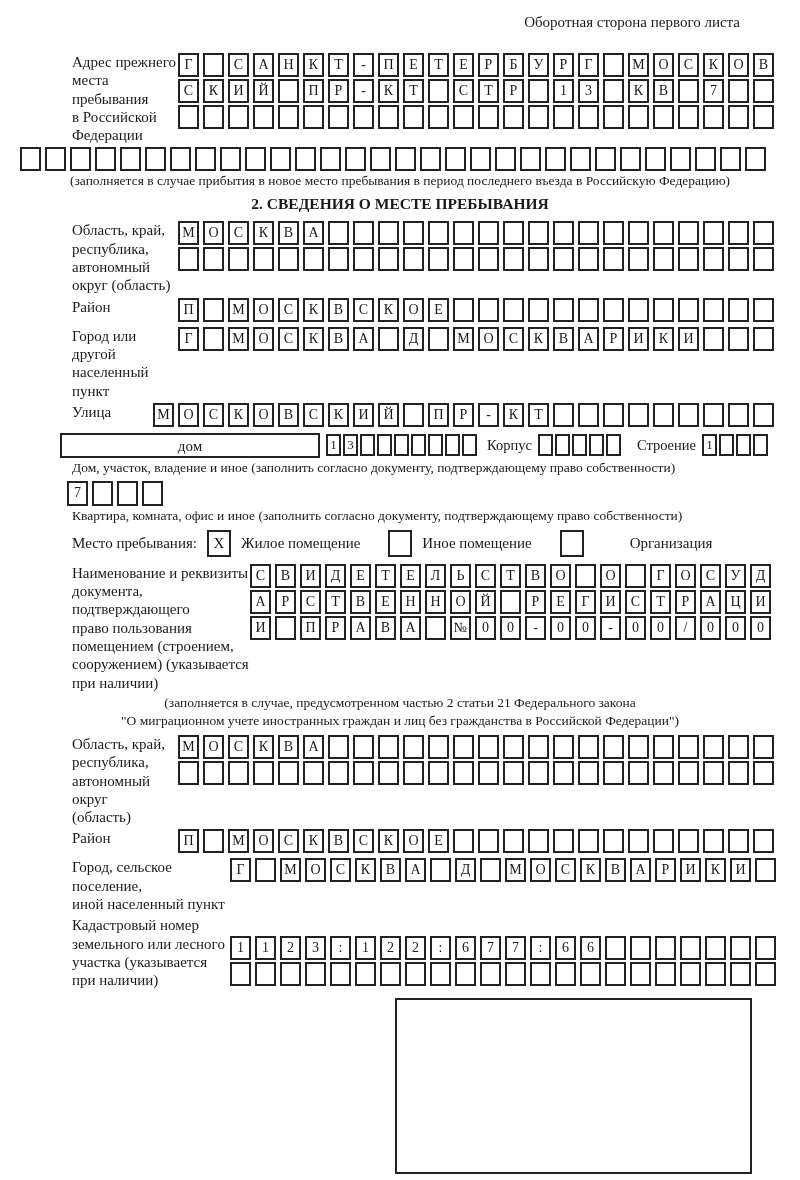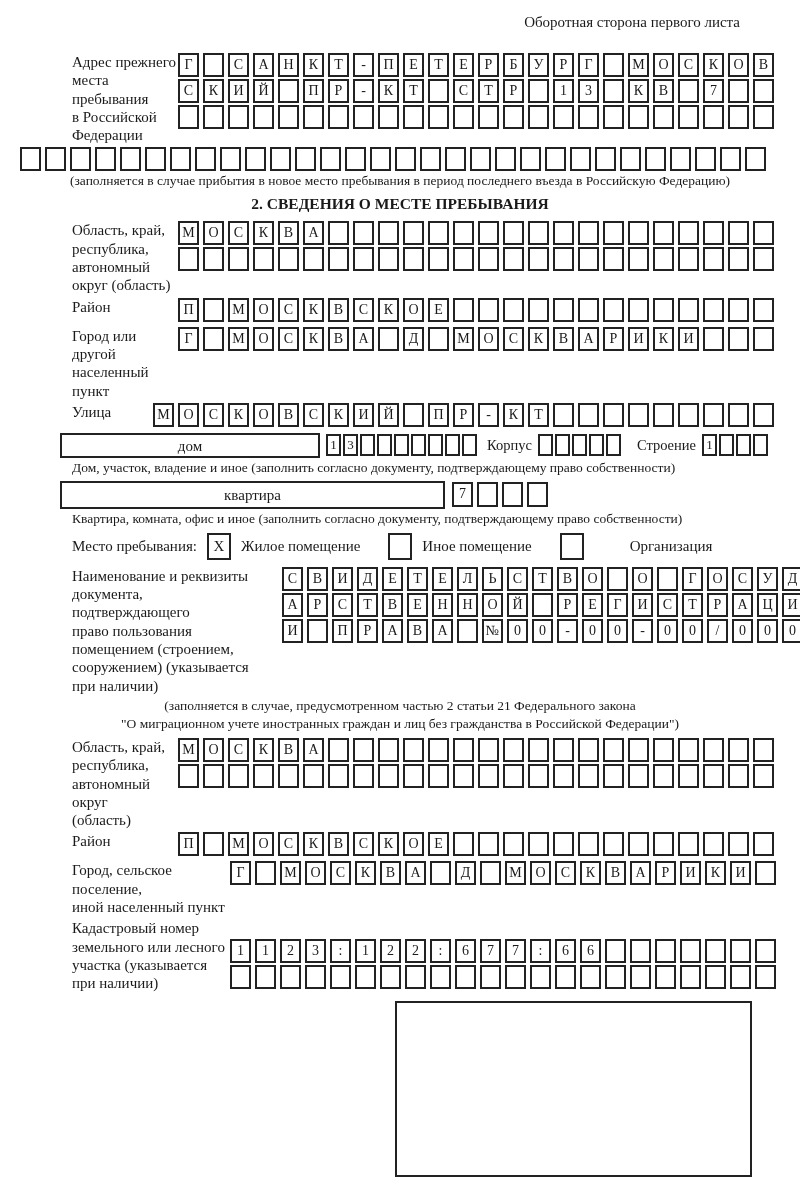--- a/index.html
+++ b/index.html
@@ -112,21 +112,20 @@
     <div style="width:6px;"></div>
     <div class="cellrow cells-s" style="margin-bottom:0;"><span class="cell"></span><span class="cell"></span><span class="cell"></span><span class="cell"></span><span class="cell"></span></div>
     <div style="width:14px;"></div>
     <div class="inline-lbl">Строение</div>
     <div style="width:6px;"></div>
     <div class="cellrow cells-s" style="margin-bottom:0;"><span class="cell">1</span><span class="cell"></span><span class="cell"></span><span class="cell"></span></div>
   </div>
   <div class="small-note" style="margin-left:52px;">Дом, участок, владение и иное (заполнить согласно документу, подтверждающему право собственности)</div>
 
   <div style="display:flex;align-items:center;margin:5px 0 2px 40px;">
-    <div class="boxfield kv-box">квартира</div>
     <div style="width:7px;"></div>
     <div class="cellrow kv-cells" style="margin-bottom:0;"><span class="cell">7</span><span class="cell"></span><span class="cell"></span><span class="cell"></span></div>
   </div>
   <div class="small-note" style="margin-left:52px;">Квартира, комната, офис и иное (заполнить согласно документу, подтверждающему право собственности)</div>
 
   <div class="mesto-line" style="margin-left:52px;">
     <span>Место пребывания:</span>
     <span class="gap-s"></span>
     <span class="chk">X</span>
     <span class="gap-s"></span>
@@ -134,21 +133,21 @@
     <span class="gap-m"></span>
     <span class="chk"></span>
     <span class="gap-s"></span>
     <span>Иное помещение</span>
     <span class="gap-m"></span>
     <span class="chk"></span>
     <span class="gap-l"></span>
     <span>Организация</span>
   </div>
 
-  <div class="frow" style="margin-top:7px;gap:32px;">
+  <div class="frow" style="margin-top:7px;">
     <div class="label indent lbl-230">Наименование и реквизиты
 документа, подтверждающего
 право пользования
 помещением (строением,
 сооружением) (указывается
 при наличии)</div>
     <div>
       <div class="cellrow"><span class="cell">С</span><span class="cell">В</span><span class="cell">И</span><span class="cell">Д</span><span class="cell">Е</span><span class="cell">Т</span><span class="cell">Е</span><span class="cell">Л</span><span class="cell">Ь</span><span class="cell">С</span><span class="cell">Т</span><span class="cell">В</span><span class="cell">О</span><span class="cell"></span><span class="cell">О</span><span class="cell"></span><span class="cell">Г</span><span class="cell">О</span><span class="cell">С</span><span class="cell">У</span><span class="cell">Д</span></div>
       <div class="cellrow"><span class="cell">А</span><span class="cell">Р</span><span class="cell">С</span><span class="cell">Т</span><span class="cell">В</span><span class="cell">Е</span><span class="cell">Н</span><span class="cell">Н</span><span class="cell">О</span><span class="cell">Й</span><span class="cell"></span><span class="cell">Р</span><span class="cell">Е</span><span class="cell">Г</span><span class="cell">И</span><span class="cell">С</span><span class="cell">Т</span><span class="cell">Р</span><span class="cell">А</span><span class="cell">Ц</span><span class="cell">И</span></div>
       <div class="cellrow"><span class="cell">И</span><span class="cell"></span><span class="cell">П</span><span class="cell">Р</span><span class="cell">А</span><span class="cell">В</span><span class="cell">А</span><span class="cell"></span><span class="cell">№</span><span class="cell">0</span><span class="cell">0</span><span class="cell">-</span><span class="cell">0</span><span class="cell">0</span><span class="cell">-</span><span class="cell">0</span><span class="cell">0</span><span class="cell">/</span><span class="cell">0</span><span class="cell">0</span><span class="cell">0</span></div>

